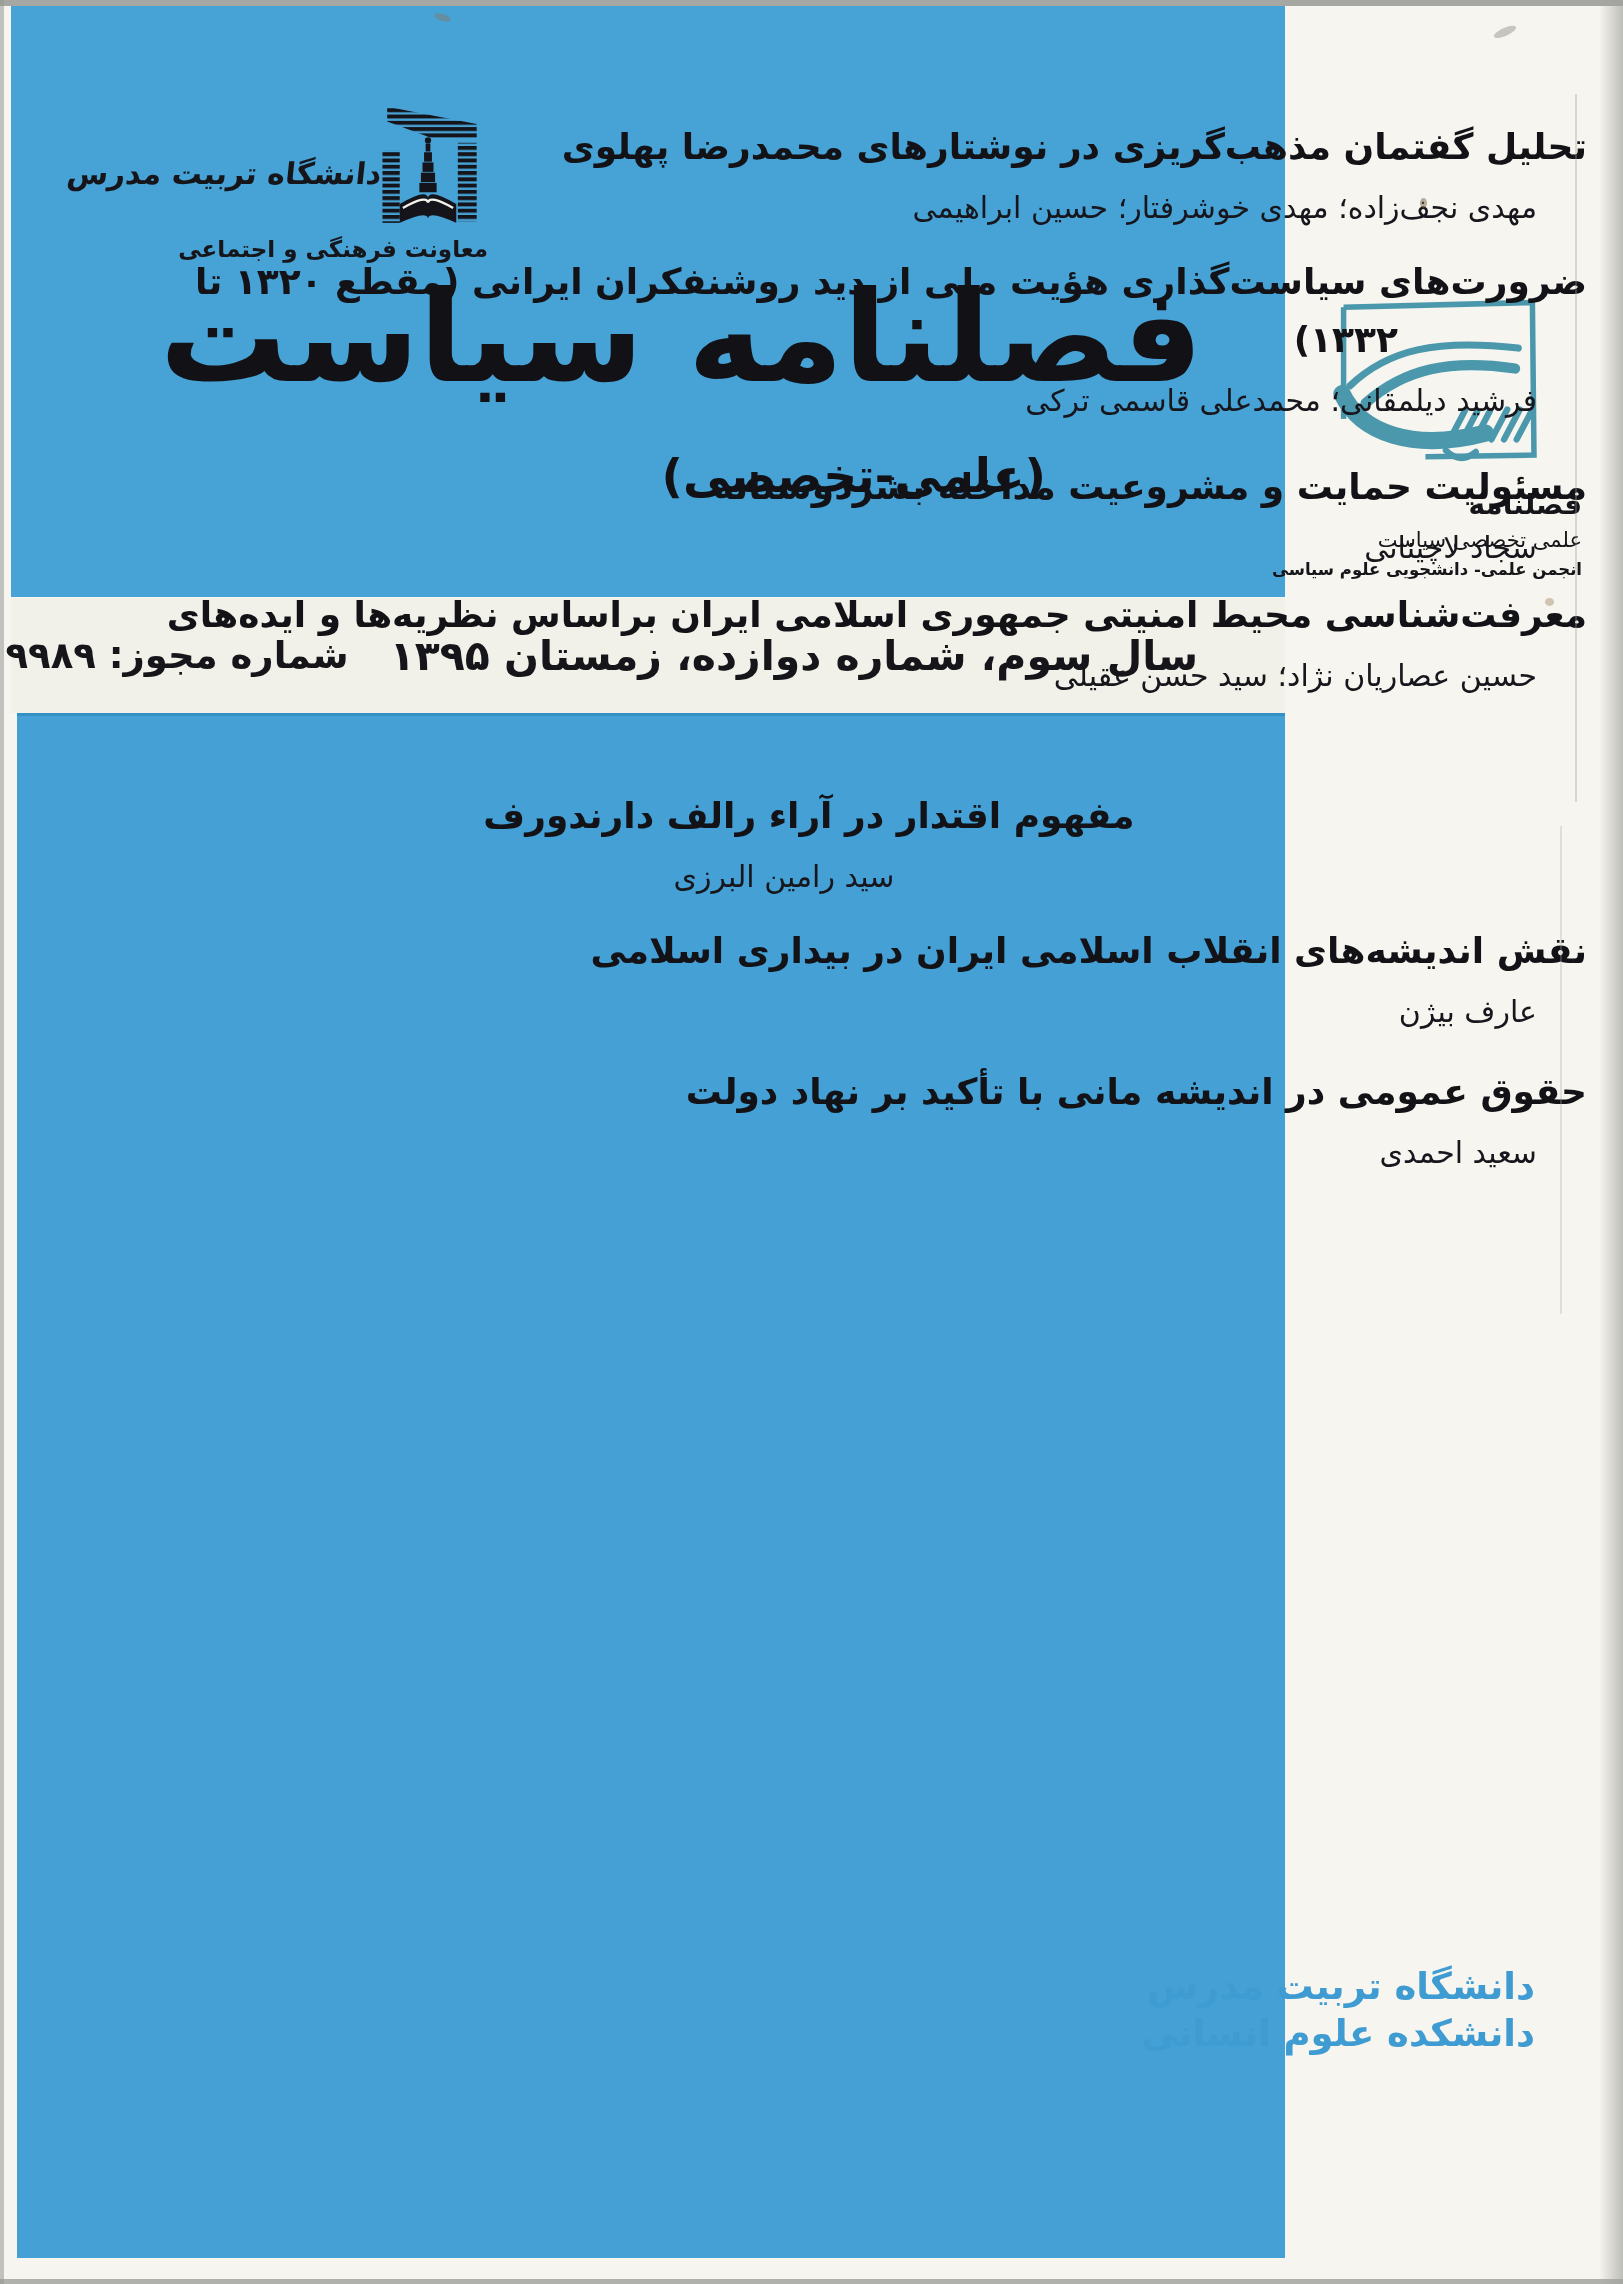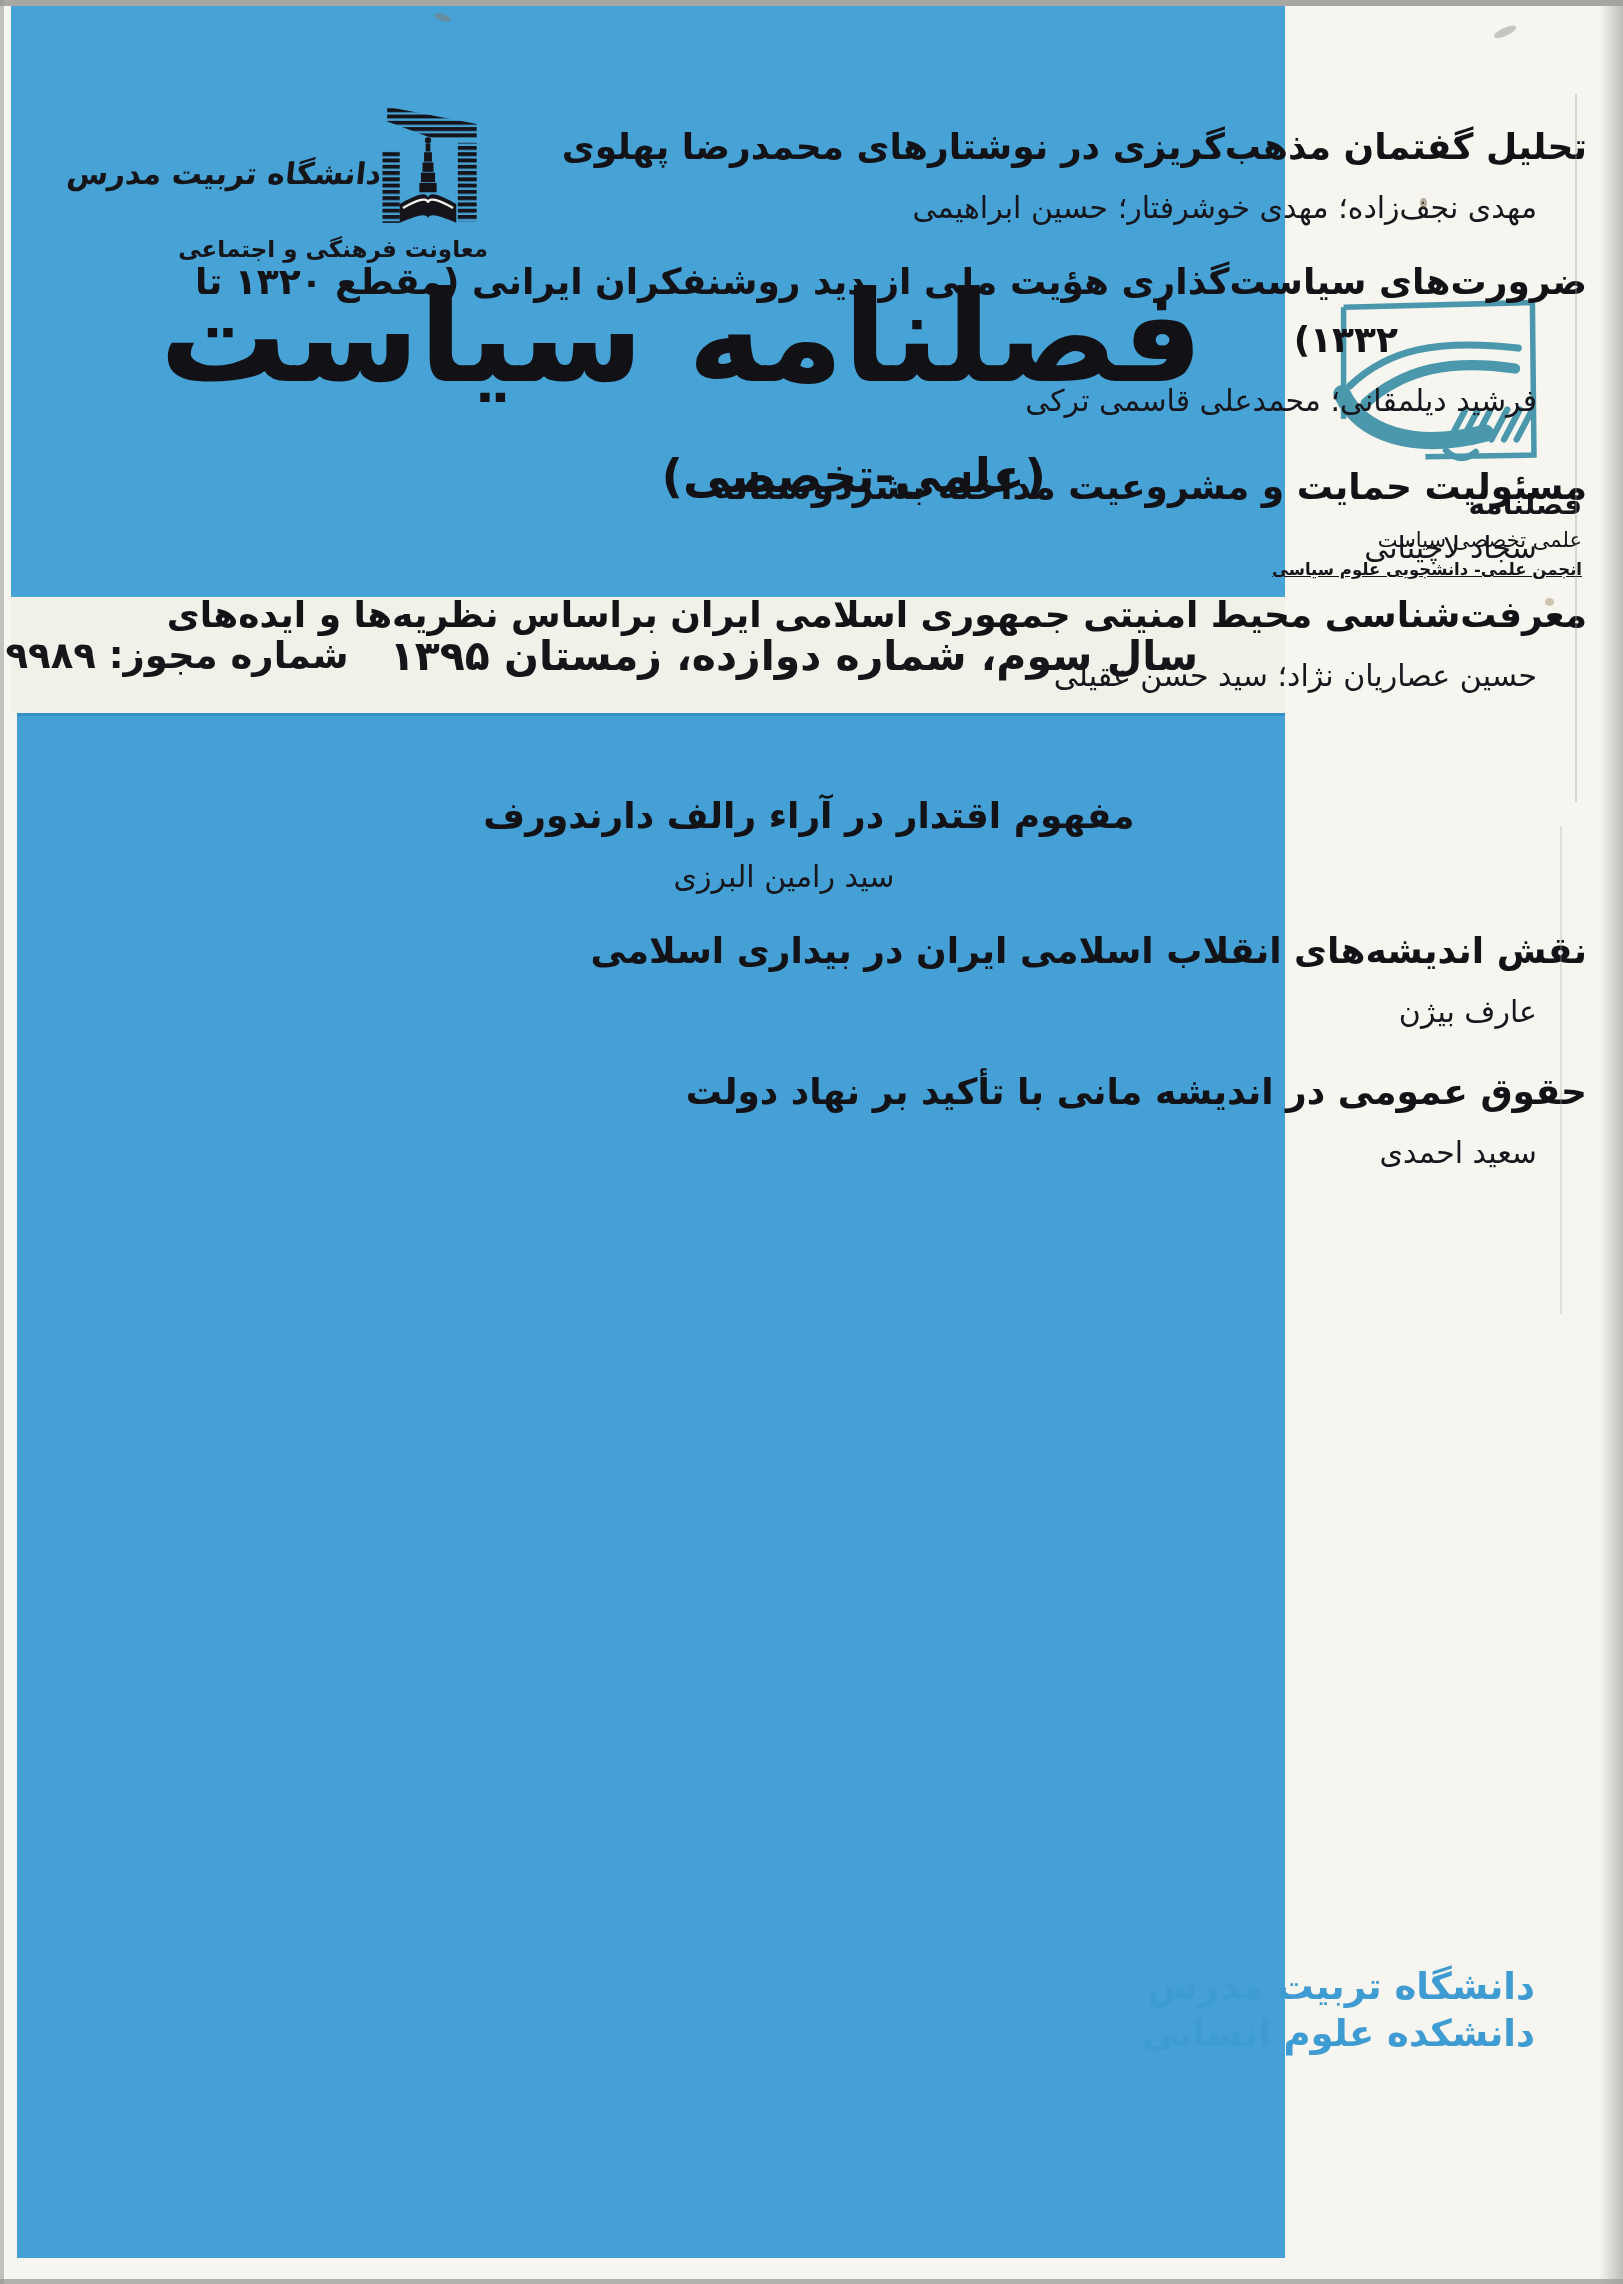--- a/index.html
+++ b/index.html
@@ -46,21 +46,21 @@
 
   
   .issue-line{font-size:41px;font-weight:bold;color:#15151a;white-space:nowrap;margin-left:41px;}
   .license-line{font-size:37px;font-weight:bold;color:#15151a;white-space:nowrap;}
 
   
   .side-logo{position:absolute;left:1331px;top:293px;width:214px;height:181px;}
   .side-captions{position:absolute;left:1299px;top:484px;width:283px;text-align:right;color:#15151a;}
   .side-cap-1{font-size:28px;font-weight:bold;line-height:41px;}
   .side-cap-2{font-size:21px;font-weight:normal;line-height:31px;}
-  .side-cap-3{font-size:16.5px;font-weight:bold;line-height:27px;white-space:nowrap;text-decoration:underline;}
+  .side-cap-3{font-size:16.5px;font-weight:bold;line-height:27px;white-space:nowrap;}
 
   
   .article{position:absolute;right:36px;left:31px;text-align:right;direction:rtl;color:#121217;}
   .title-line{display:block;font-size:36px;font-weight:bold;line-height:58px;}
   .line-indent{padding-right:189px;}
   .authors{display:block;font-size:30px;font-weight:normal;line-height:41px;margin-top:11px;
     padding-right:50px;color:#16161c;}
   .art-1{top:118px;} .art-2{top:253px;} .art-3{top:458px;} .art-4{top:586px;}
   .art-5{top:787px;text-align:center;} .art-6{top:922px;} .art-7{top:1063px;}
 

